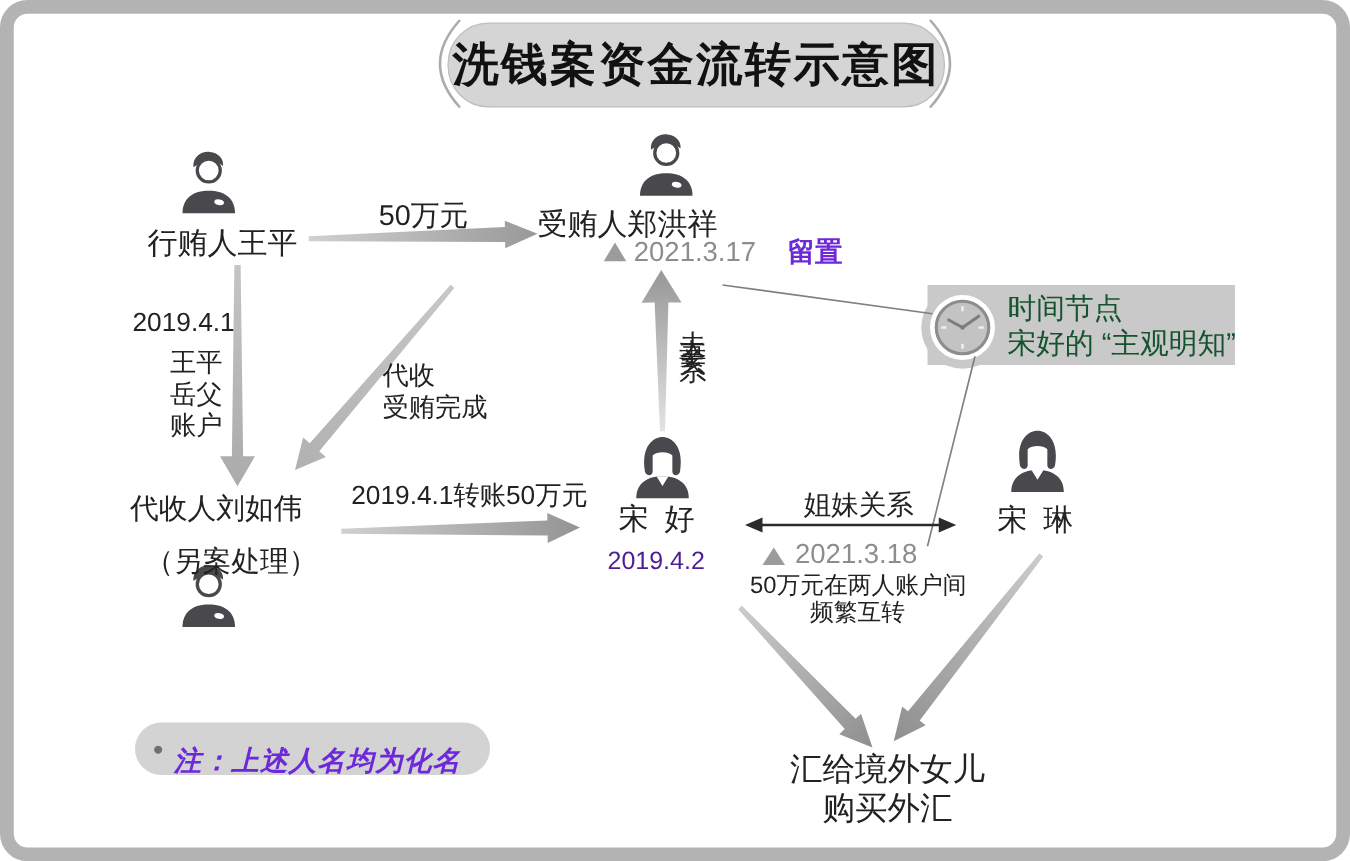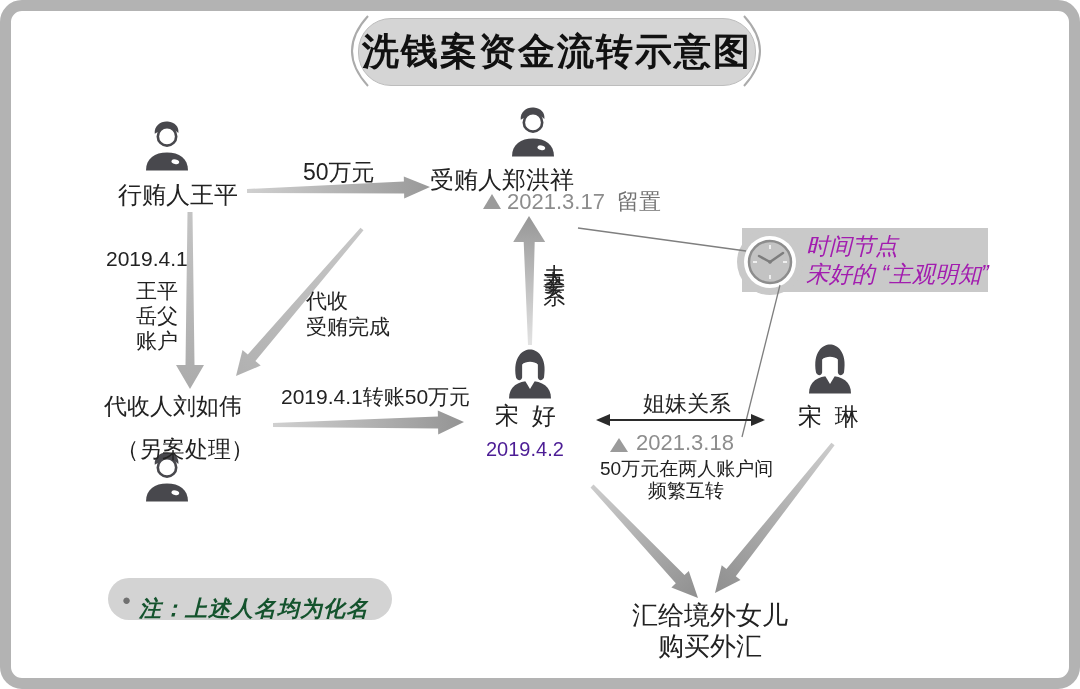--- a/index.html
+++ b/index.html
@@ -14,22 +14,22 @@
       background:#d5d5d5;border:1px solid #bdbdbd;display:flex;align-items:center;justify-content:center;
       z-index:2;}
   .title-pill span{font-family:"Liberation Serif","DejaVu Serif",serif;font-weight:700;
       font-size:37px;color:#111;letter-spacing:2px;}
   .person{position:absolute;z-index:2;}
   .vtext{writing-mode:vertical-rl;letter-spacing:7px;}
   .note-pill{position:absolute;left:108px;top:578px;width:284px;height:42px;border-radius:21px;
       background:#d3d3d3;display:flex;align-items:center;gap:8px;padding:0 14px;box-sizing:border-box;z-index:2;}
   .note-pill .bullet{color:#707070;font-size:15px;}
   .note-pill .note-text{font-family:Liberation Mono, monospace;font-weight:700;
-      font-style:italic;font-size:22px;color:#14532d;letter-spacing:1px;margin-top:20px;}
-  .callout-text{z-index:3;color:#a21caf;font-style:italic;}
+      font-style:italic;font-size:22px;color:#6d28d9;letter-spacing:1px;margin-top:20px;}
+  .callout-text{z-index:3;color:#14532d;}
   .center-col{text-align:center;white-space:normal;}
 </style>
 </head>
 <body>
 
 <svg width="0" height="0" style="position:absolute" aria-hidden="true">
   <defs>
     <g id="icon-male" fill="#48484d">
       <path d="M18 18 C17 8 26 3 33 4 C41 5 46 10 45 17 C39 11 28 11 18 18 Z"></path>
       <circle cx="32" cy="21" r="10.5" fill="#fff" stroke="#48484d" stroke-width="3"></circle>
@@ -135,21 +135,21 @@
       <use href="#icon-female"></use>
     </svg>
   <svg class="person" style="left:802px;top:341px" width="56" height="56" viewBox="0 0 64 64">
       <use href="#icon-female"></use>
     </svg>
 
   <div class="t" style="left:118px;top:181px;font-size:24px">行贿人王平</div>
   <div class="t" style="left:430px;top:166px;font-size:24px">受贿人郑洪祥</div>
   <div class="t" style="left:507px;top:189px;font-size:22px">
     <span class="muted">2021.3.17</span>
-    <span style="font-weight:400;color:#737373;margin-left:6px">留置</span>
+    <span style="font-weight:700;color:#6d28d9;margin-left:19px">留置</span>
   </div>
   <div class="t" style="left:104px;top:393px;font-size:23px">代收人刘如伟</div>
   <div class="t" style="left:116px;top:436px;font-size:23px">（另案处理）</div>
   <div class="t" style="left:495px;top:402px;font-size:24px;letter-spacing:3px">宋 好</div>
   <div class="t" style="left:486px;top:438px;font-size:20px;color:#4c1d95">2019.4.2</div>
   <div class="t" style="left:798px;top:403px;font-size:24px;letter-spacing:3px">宋 琳</div>
 
   <div class="t" style="left:303px;top:159px;font-size:23px">50万元</div>
   <div class="t" style="left:106px;top:247px;font-size:21px">2019.4.1</div>
   <div class="t" style="left:136px;top:278px;font-size:21px;line-height:25px">

